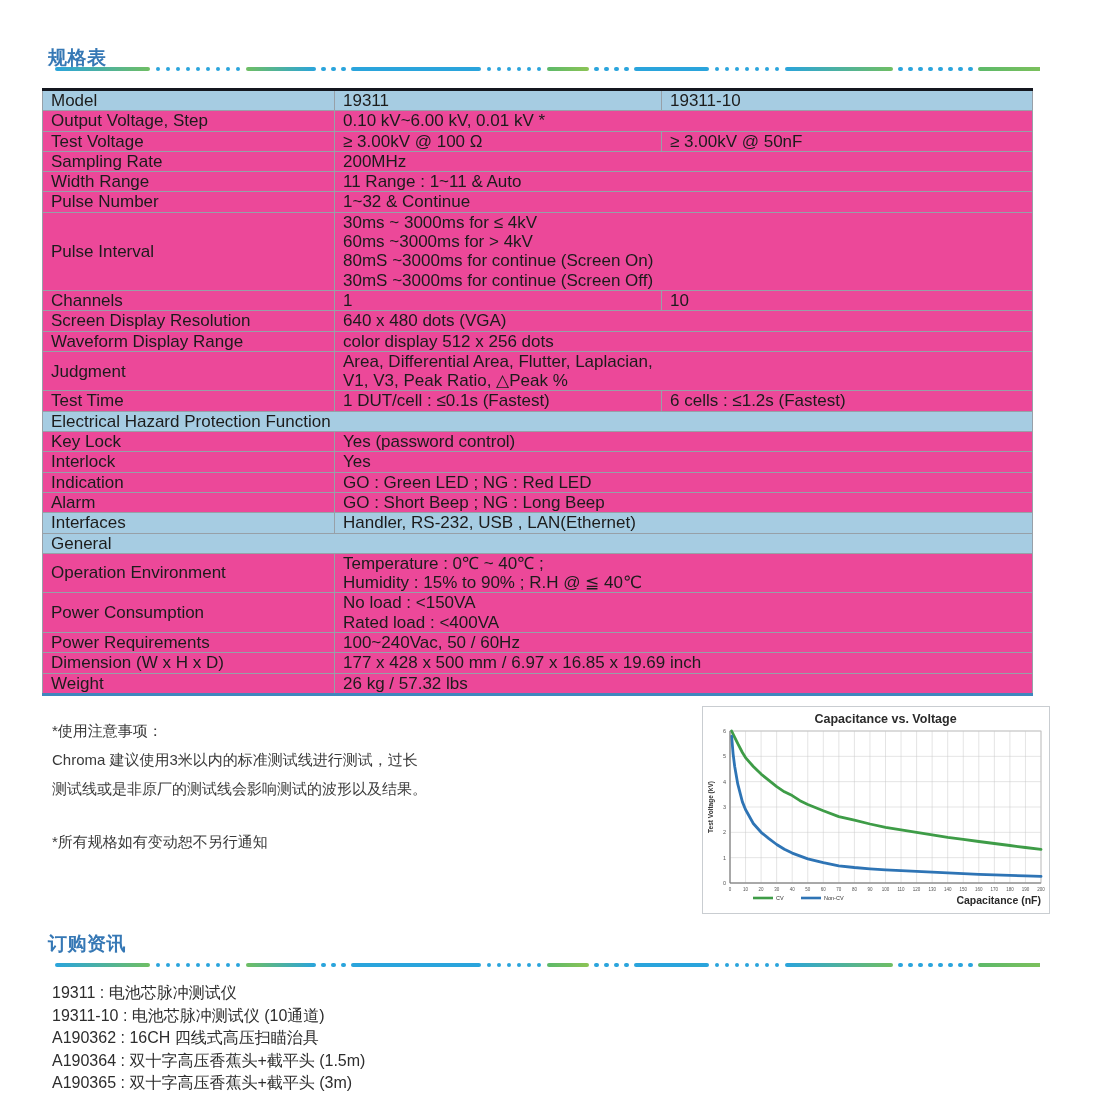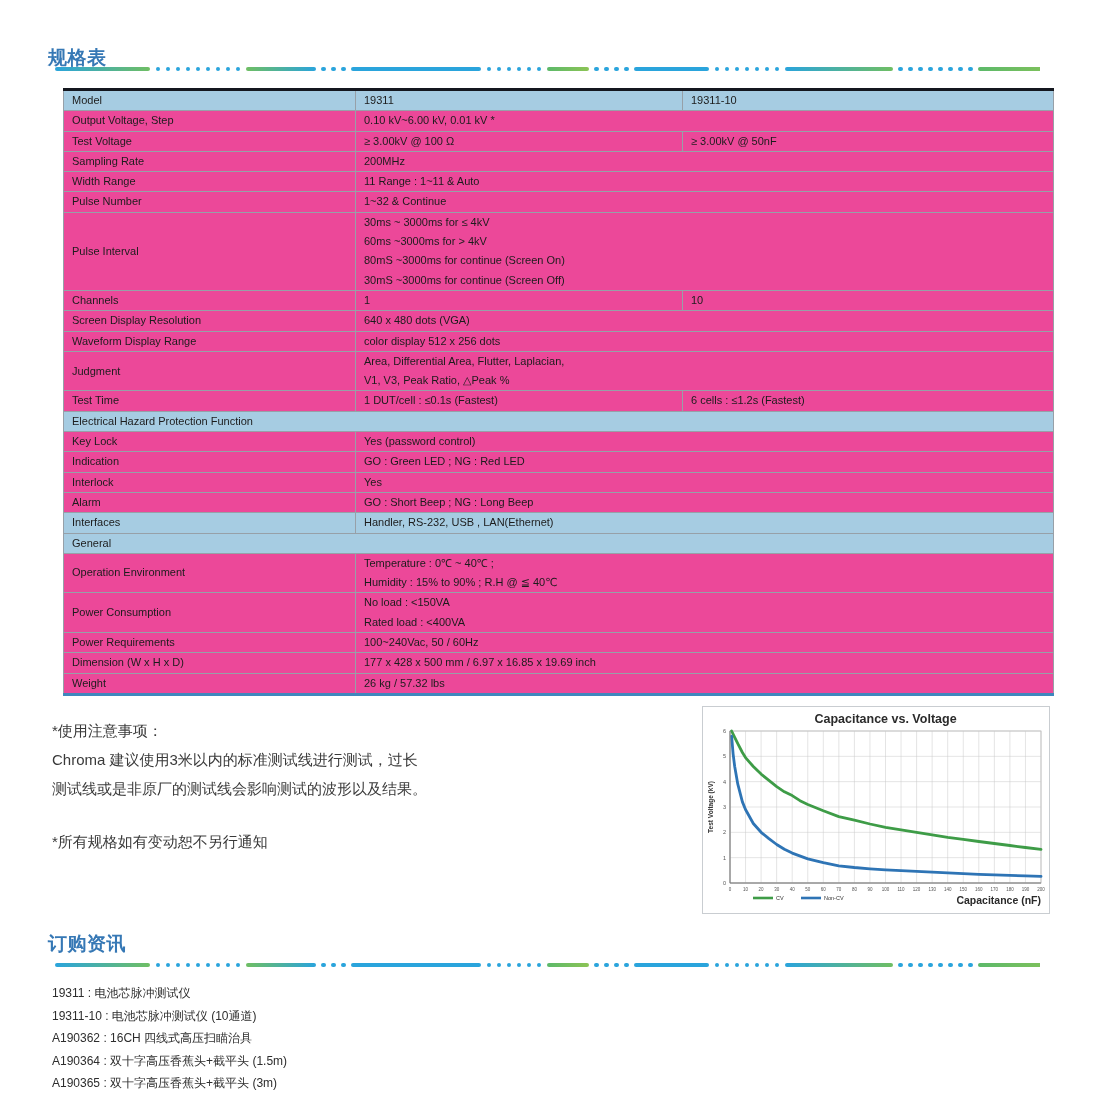--- a/index.html
+++ b/index.html
@@ -13,35 +13,35 @@
   .divider{position:absolute;left:55px;width:985px;height:6px;display:flex;align-items:center;gap:5.5px;overflow:hidden;}
   #divider-spec{top:66px;}
   #divider-ordering{top:962px;}
   .divider .bar{height:4.5px;border-radius:3px;flex:0 0 auto;}
   .divider .dot{width:4.5px;height:4.5px;border-radius:50%;background:#2aa4dc;flex:0 0 auto;}
   .bar.bg{background:linear-gradient(90deg,#2aa4dc,#6fbe63);}
   .bar.gb{background:linear-gradient(90deg,#6fbe63,#2aa4dc);}
   .bar.b{background:#2aa4dc;}
   .bar.g{background:linear-gradient(90deg,#5cb96a,#8cc455);}
 
-  table.spec{position:absolute;left:63px;top:88px;width:990px;table-layout:fixed;
-    border-collapse:collapse;font-size:11px;color:#1c1c1c;
+  table.spec{position:absolute;left:42px;top:88px;width:990px;table-layout:fixed;
+    border-collapse:collapse;font-size:17px;color:#1c1c1c;
     border-top:3px solid #14171f;border-bottom:3px solid #3f87bd;}
   table.spec td{border:1px solid #97a0a8;padding:0 8px;line-height:19.3px;
     background:#ec4899;vertical-align:middle;overflow:hidden;white-space:nowrap;}
   table.spec td.value{text-align:left;}
   table.spec td.label{text-align:left;}
   table.spec .header-row td, table.spec td.section, table.spec td.hl{background:#a6cce2;}
 
   .notes{position:absolute;left:52px;top:716px;width:460px;font-size:15px;color:#3a3a3a;line-height:29px;}
   .notes .disclaimer{margin-top:24px;}
 
   .chart{position:absolute;left:702px;top:706px;width:346px;height:206px;border:1px solid #c9cdd1;background:#84cc16;}
 
-  .order-list{position:absolute;left:52px;top:982px;font-size:12px;color:#2d2d2d;line-height:22.5px;}
+  .order-list{position:absolute;left:52px;top:982px;font-size:16px;color:#2d2d2d;line-height:22.5px;}
 </style>
 </head>
 <body>
 
 <div class="page">
 
   <div id="spec-heading" class="heading">规格表</div>
   <div id="divider-spec" class="divider">
       <span class="bar bg" style="width: 95px;"></span>
       <span class="dot"></span>
@@ -149,26 +149,26 @@
           <td class="value" colspan="1">6 cells : ≤1.2s (Fastest)</td>
         </tr>
         <tr class="section-row">
           <td class="label section" colspan="3">Electrical Hazard Protection Function</td>
         </tr>
         <tr class="data-row">
           <td class="label">Key Lock</td>
           <td class="value" colspan="2">Yes (password control)</td>
         </tr>
         <tr class="data-row">
+          <td class="label">Interlock</td>
+          <td class="value" colspan="2">Yes</td>
+        </tr>
+        <tr class="data-row">
           <td class="label">Indication</td>
           <td class="value" colspan="2">GO : Green LED ; NG : Red LED</td>
-        </tr>
-        <tr class="data-row">
-          <td class="label">Interlock</td>
-          <td class="value" colspan="2">Yes</td>
         </tr>
         <tr class="data-row">
           <td class="label">Alarm</td>
           <td class="value" colspan="2">GO : Short Beep ; NG : Long Beep</td>
         </tr>
         <tr class="data-row">
           <td class="label hl">Interfaces</td>
           <td class="value hl" colspan="2">Handler, RS-232, USB , LAN(Ethernet)</td>
         </tr>
         <tr class="section-row">

